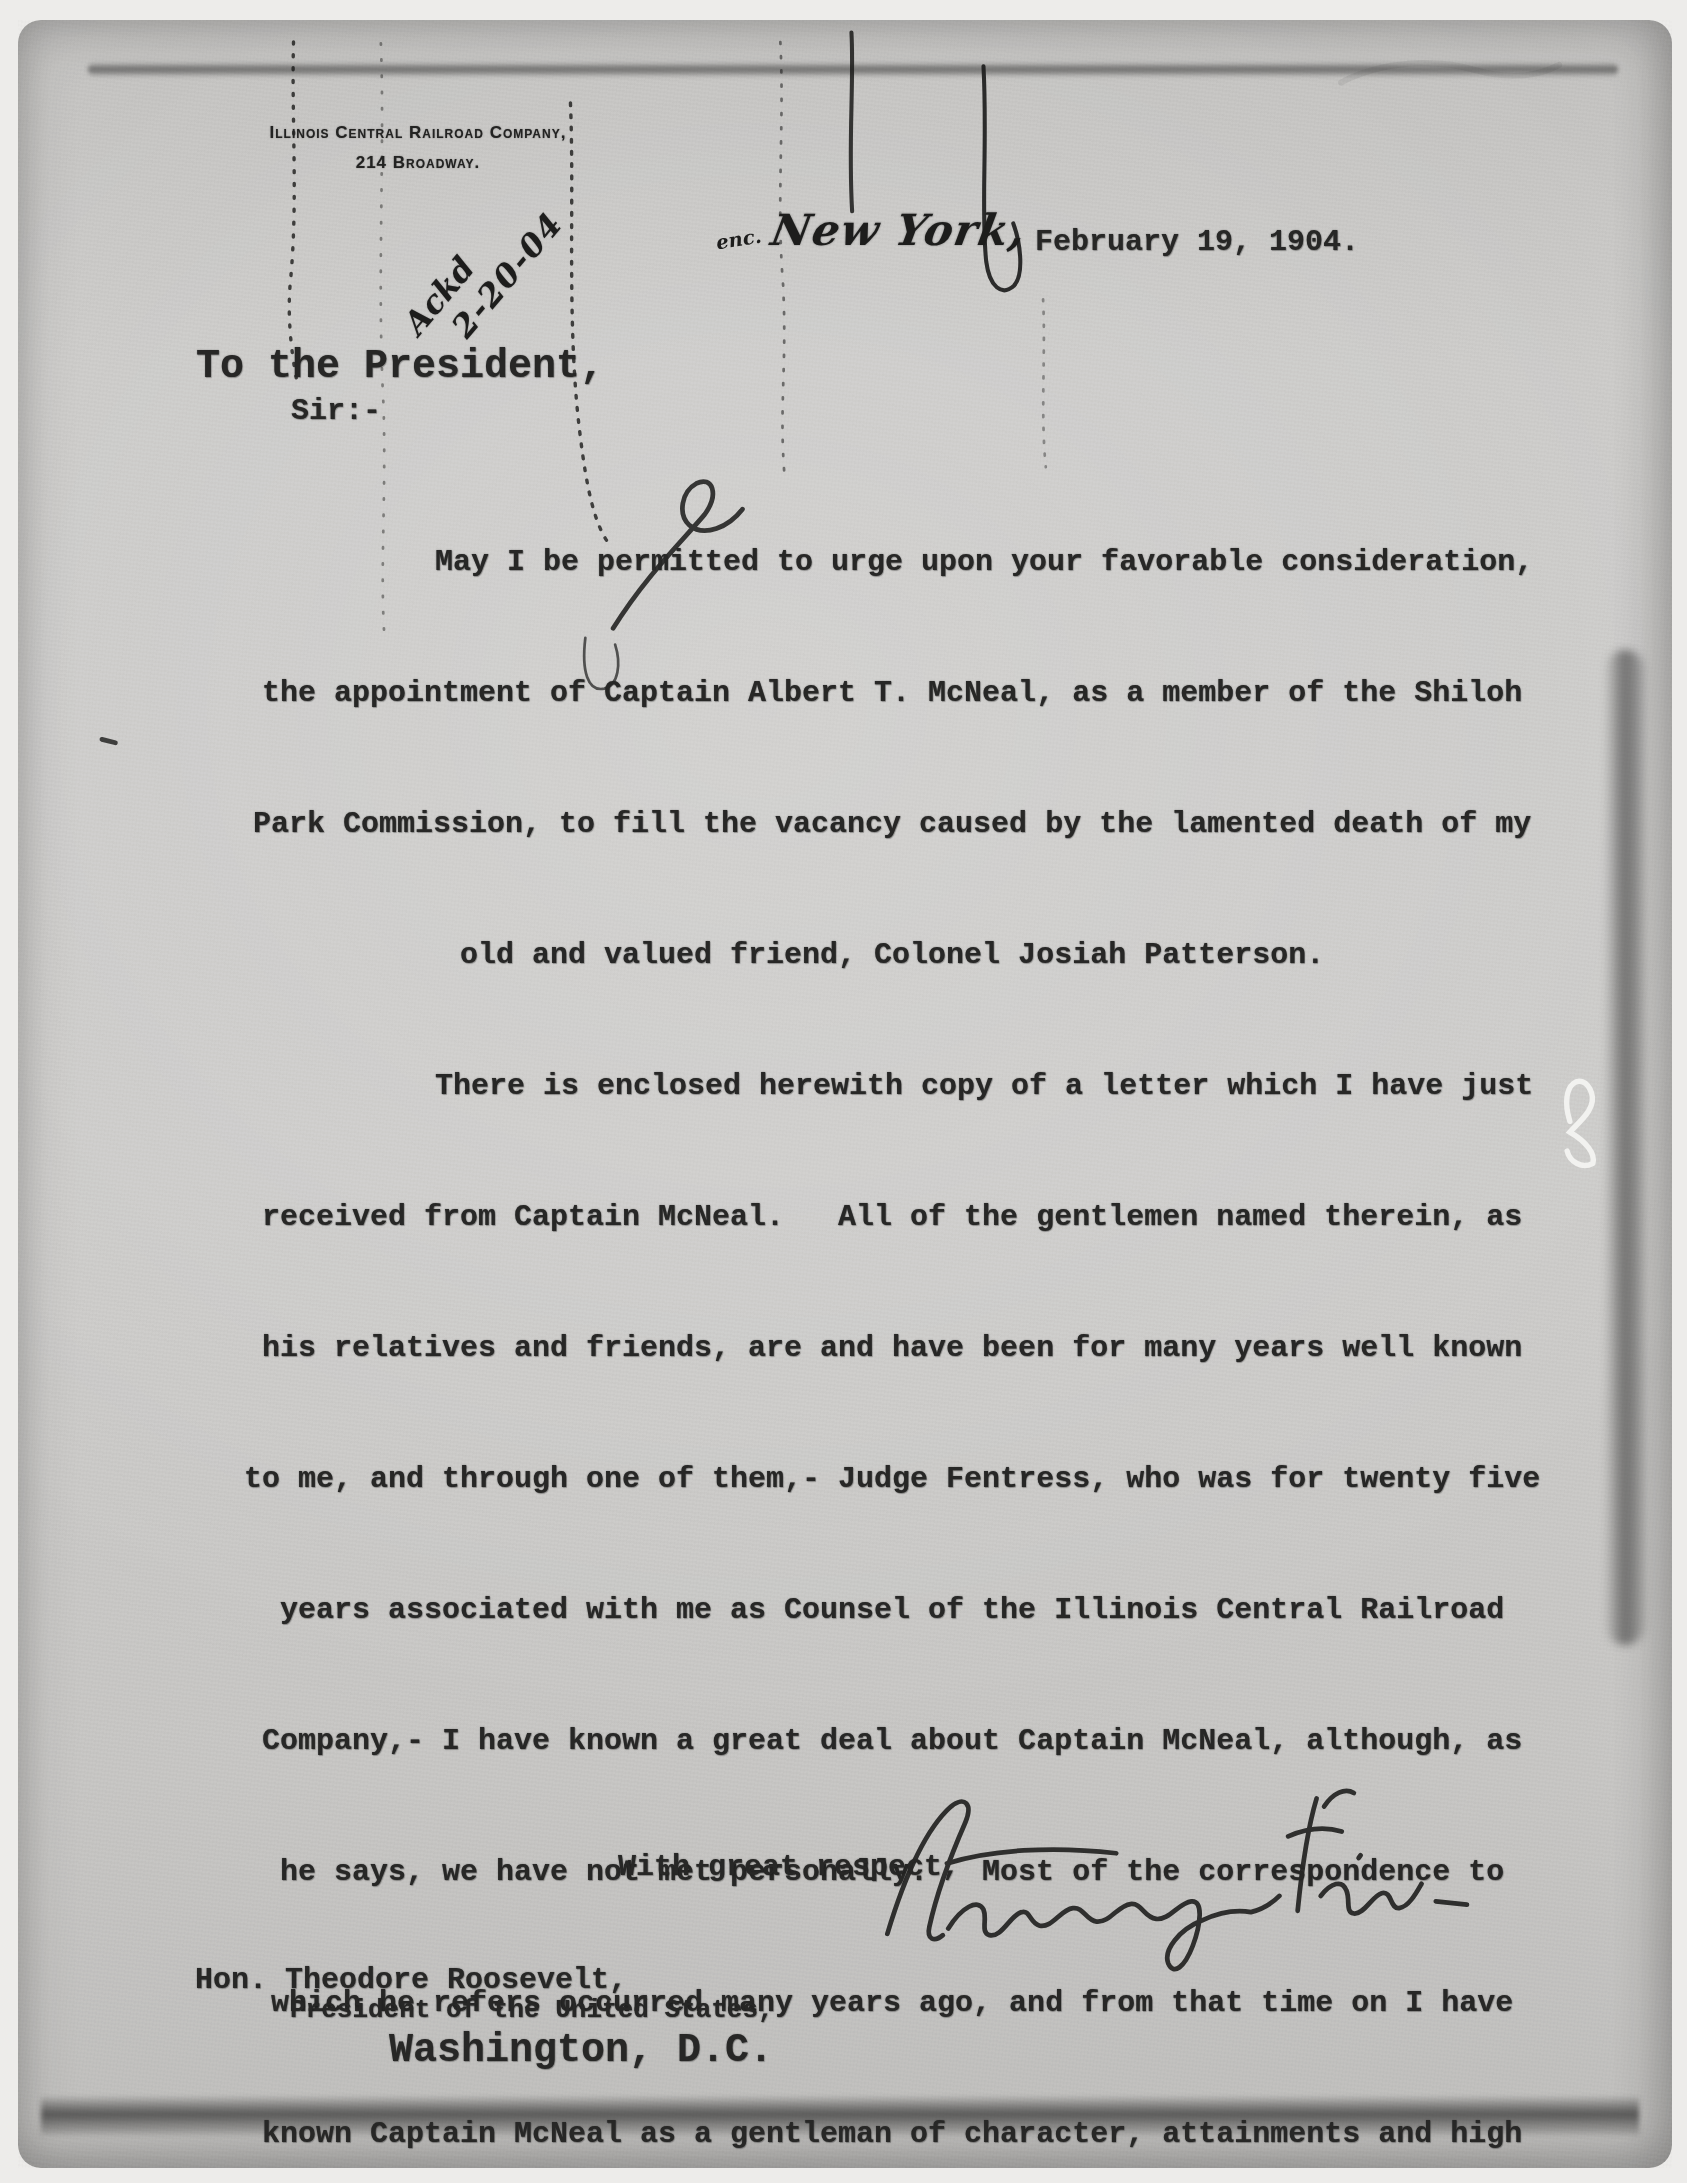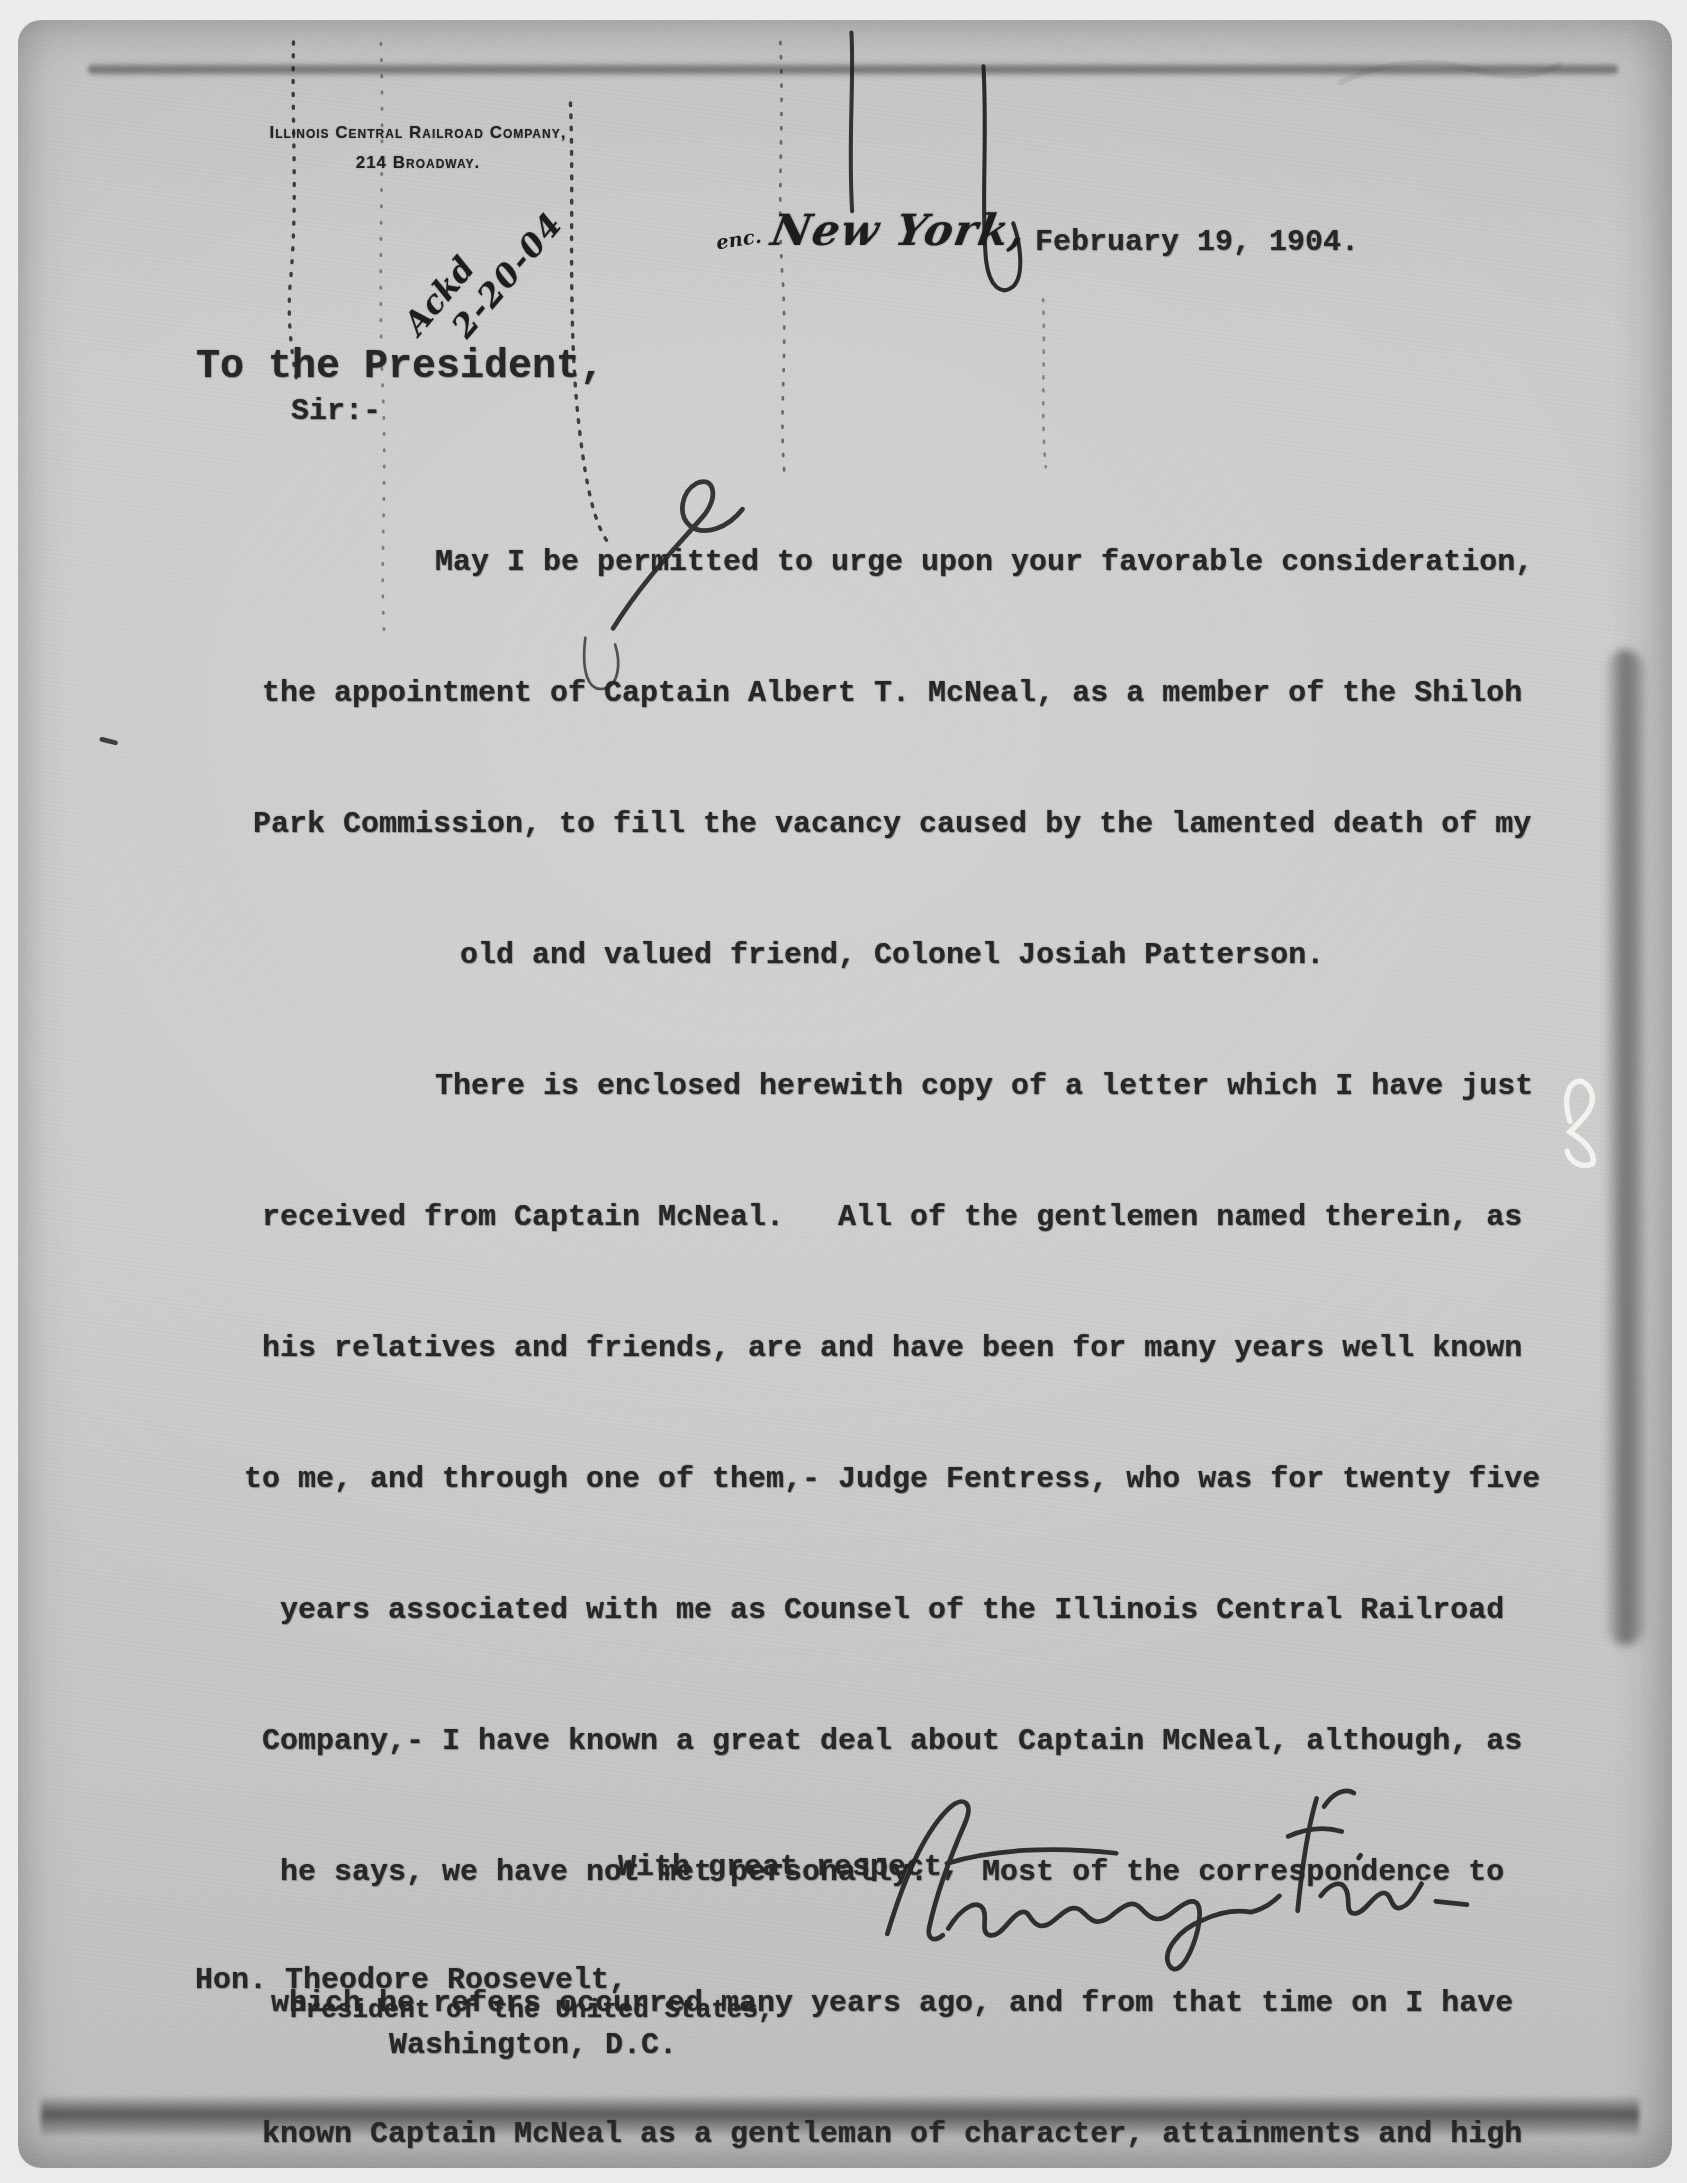--- a/index.html
+++ b/index.html
@@ -29,21 +29,21 @@
       text-shadow:0 0 1.4px rgba(25,25,25,.55),0.7px 0.7px 0.7px rgba(25,25,25,.28);text-align:center;}
   .body{position:absolute;left:196px;top:463px;font-size:30px;}
   .tline{height:63px;line-height:63px;white-space:pre;margin-left:48px;}
   .tline.indent{padding-left:184px;}
   .to{left:196px;top:344px;font-size:40px;}
   .sir{left:291px;top:394px;font-size:30px;}
   .date{left:1035px;top:225px;font-size:30px;}
   .respect{left:618px;top:1850px;font-size:30px;}
   .addr1{left:195px;top:1963px;font-size:30px;}
   .addr2{left:290px;top:1995px;font-size:26px;}
-  .addr3{left:389px;top:2028px;font-size:30px;}
+  .addr3{left:389px;top:2028px;font-size:40px;}
   
   .letterhead{position:absolute;left:198px;top:123px;width:440px;text-align:center;
       font-family:"Liberation Sans","DejaVu Sans",sans-serif;color:#232322;
       text-shadow:0 0 1.4px rgba(20,20,20,.5);}
   .lh1{font-size:17px;font-weight:700;font-variant:small-caps;letter-spacing:1px;}
   .lh2{font-size:17px;font-weight:700;font-variant:small-caps;letter-spacing:1px;margin-top:9.5px;}
   
   .hand{font-family:"DejaVu Serif","Liberation Serif",serif;font-style:italic;color:#1d1d1c;}
   .ack{position:absolute;left:386px;top:218px;width:223px;transform:rotate(-50deg);
       font-size:32px;font-weight:700;line-height:39px;text-shadow:0 0 1.4px rgba(20,20,20,.4);}

